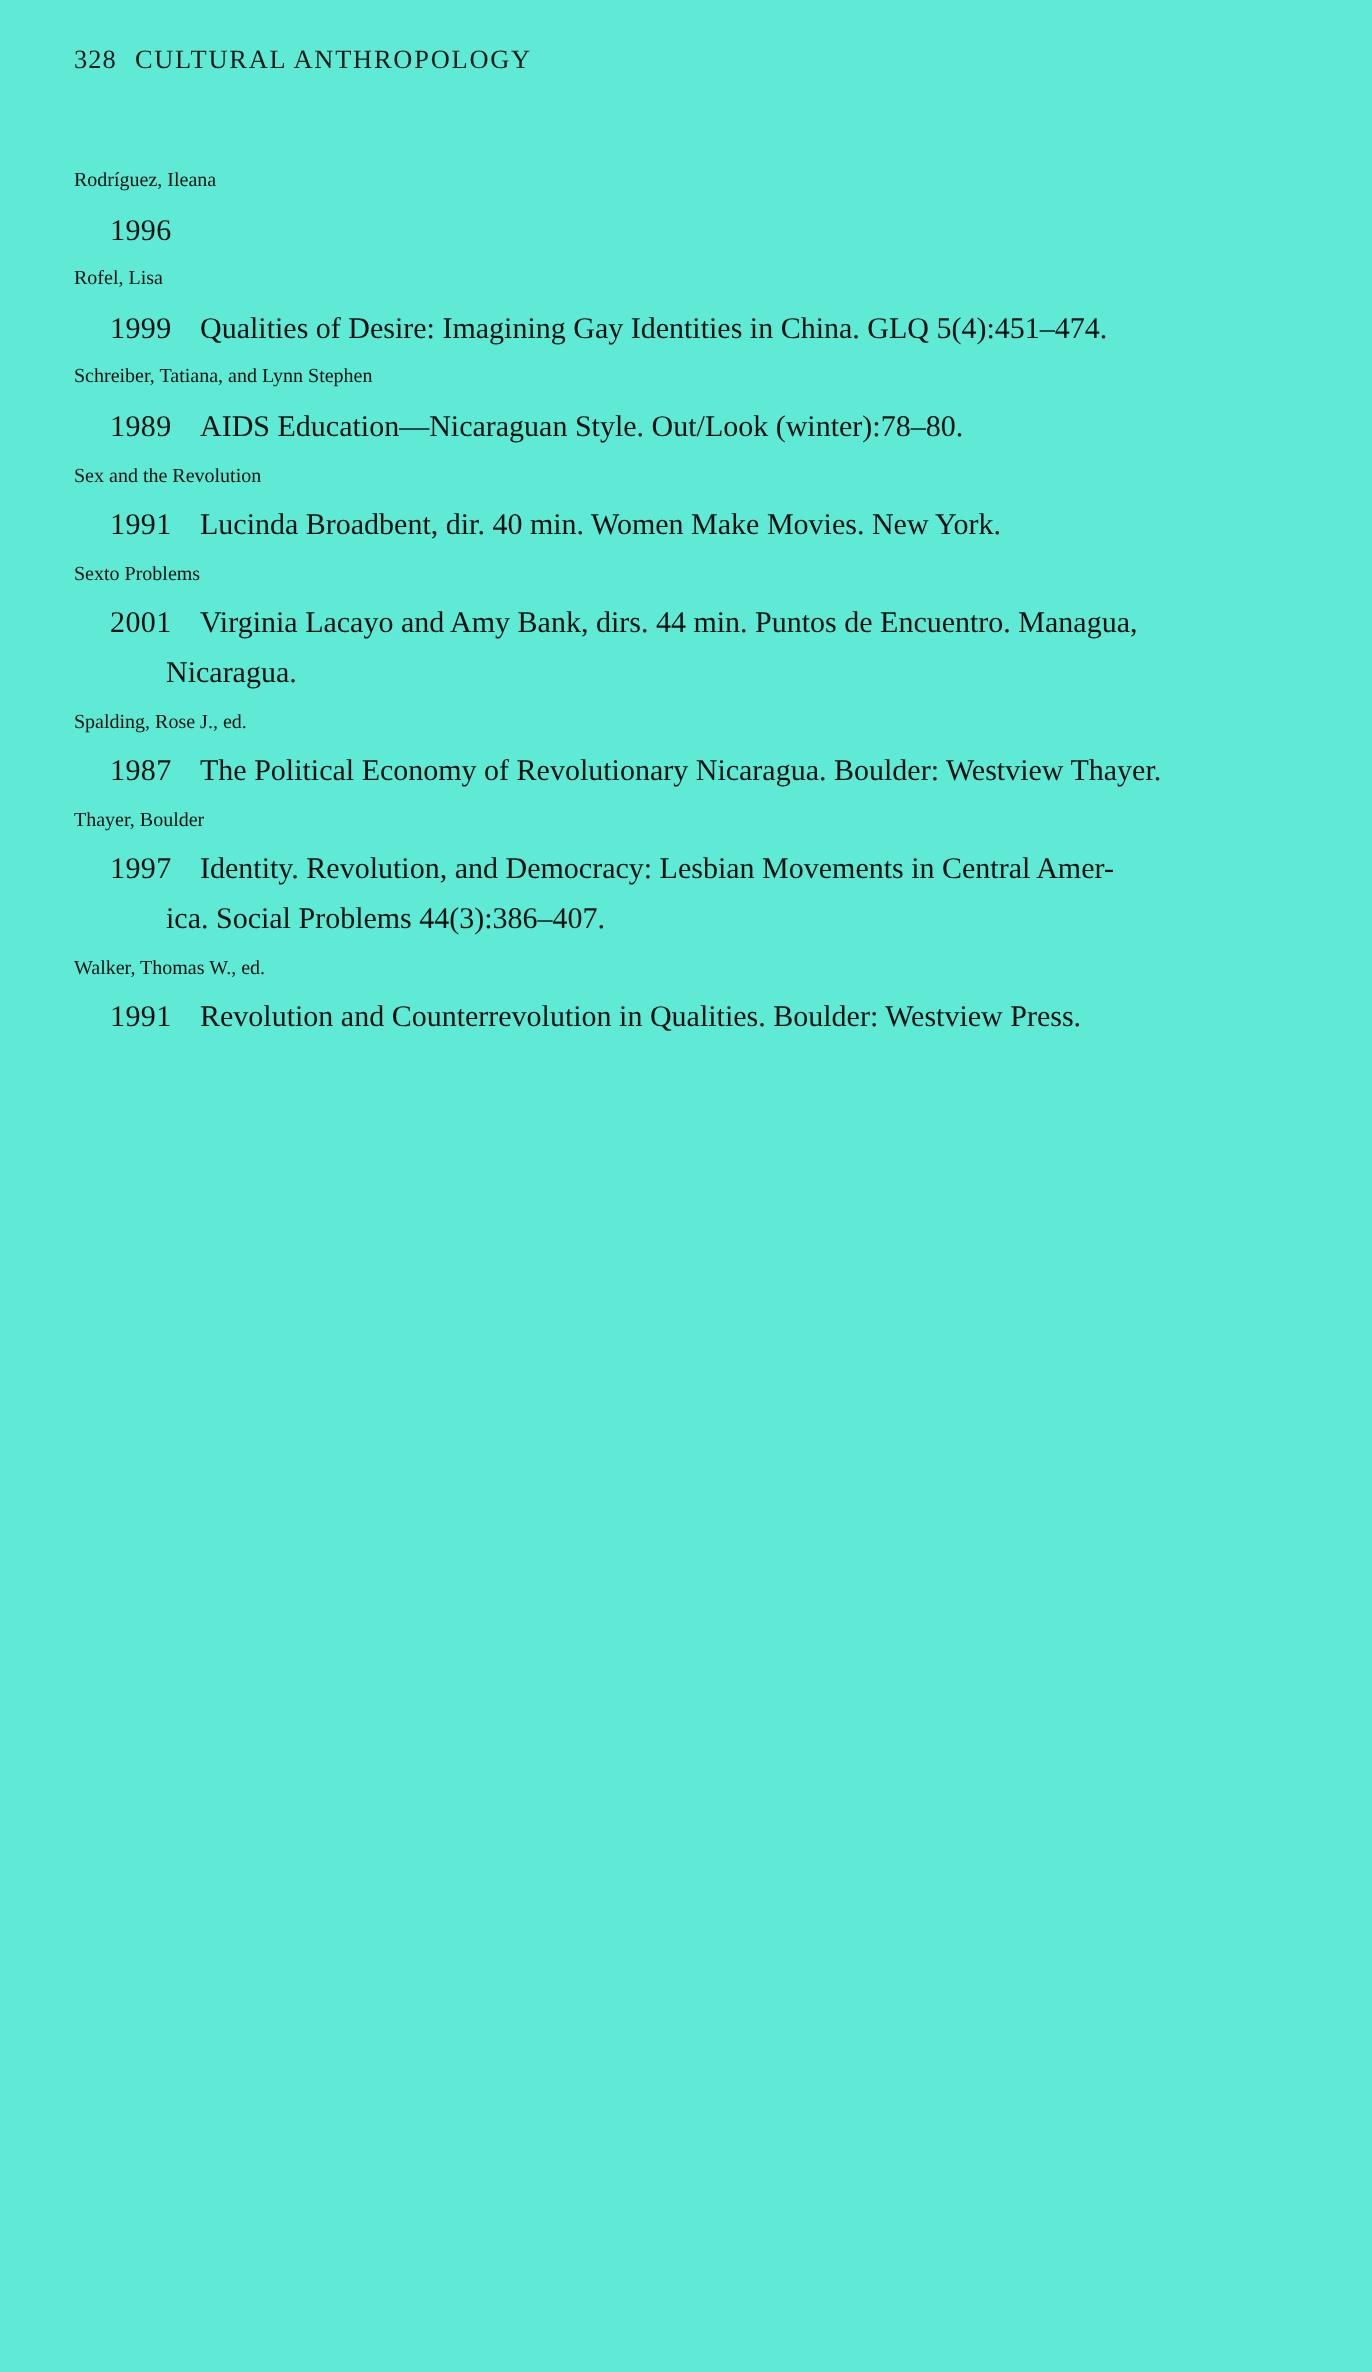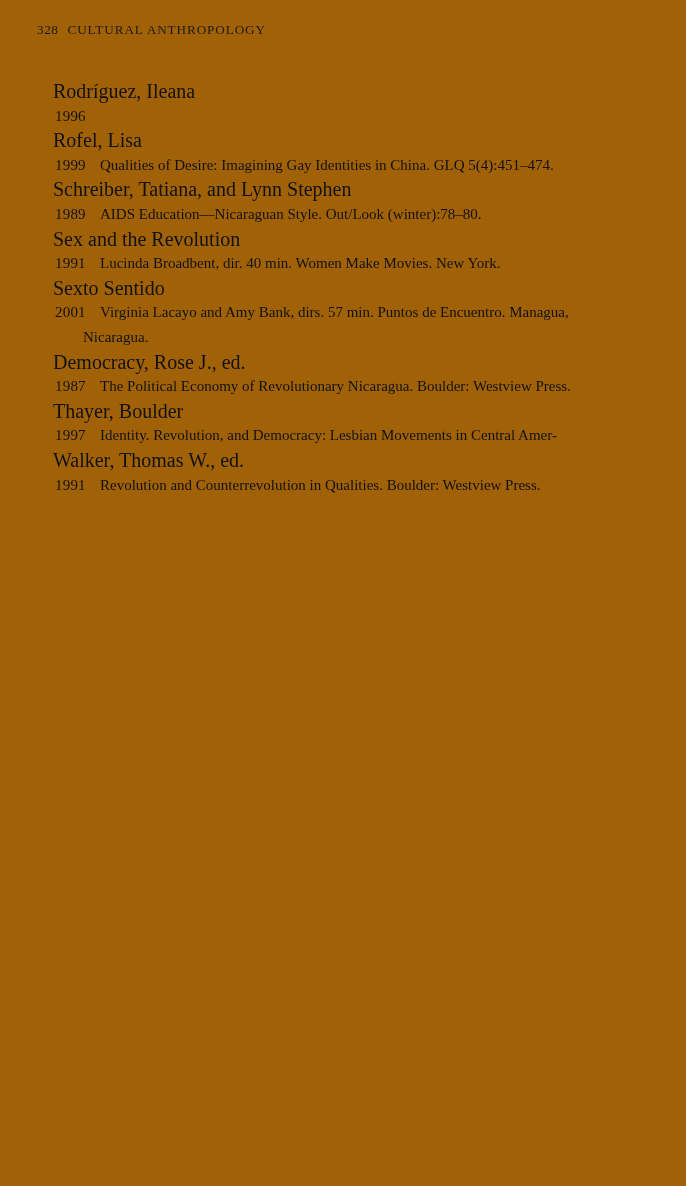--- a/index.html
+++ b/index.html
@@ -14,21 +14,21 @@
     position: relative;
     overflow: hidden;
     font-family: "Liberation Serif", "DejaVu Serif", serif;
     color: #111111;
     -webkit-font-smoothing: antialiased;
   }
 
   .page {
     position: absolute;
     inset: 0;
-    background: #a16207;
+    background: #5eead4;
   }
 
   
   .running-head {
     position: absolute;
     left: 37px;
     top: 22px;
     font-size: 13.2px;
     letter-spacing: 0.55px;
     white-space: nowrap;
@@ -48,25 +48,24 @@
     top: 79px;
     width: 622px;
   }
 
   .ref-entry {
     margin: 0;
   }
 
   
   .ref-author {
-    font-size: 20px;
+    font-size: 10px;
     line-height: 24.6px;
     white-space: nowrap;
     color: #111111;
-    margin-left: 16px;
   }
 
   
   .ref-citation {
     display: flex;
     align-items: baseline;
     font-size: 15px;
     line-height: 24.6px;
     color: #111111;
   }
@@ -122,38 +121,38 @@
         </div>
       </div>
       <div class="ref-entry">
         <div class="ref-author">Sex and the Revolution</div>
         <div class="ref-citation">
           <span class="ref-year">1991</span>
           <span class="ref-body"><span>Lucinda Broadbent, dir. 40 min. Women Make Movies. New York.</span></span>
         </div>
       </div>
       <div class="ref-entry">
-        <div class="ref-author">Sexto Sentido</div>
+        <div class="ref-author">Sexto Problems</div>
         <div class="ref-citation">
           <span class="ref-year">2001</span>
-          <span class="ref-body"><span>Virginia Lacayo and Amy Bank, dirs. 57 min. Puntos de Encuentro. Managua,</span><span class="cont"><span class="cont-inner">Nicaragua.</span></span></span>
+          <span class="ref-body"><span>Virginia Lacayo and Amy Bank, dirs. 44 min. Puntos de Encuentro. Managua,</span><span class="cont"><span class="cont-inner">Nicaragua.</span></span></span>
         </div>
       </div>
       <div class="ref-entry">
-        <div class="ref-author">Democracy, Rose J., ed.</div>
+        <div class="ref-author">Spalding, Rose J., ed.</div>
         <div class="ref-citation">
           <span class="ref-year">1987</span>
-          <span class="ref-body"><span>The Political Economy of Revolutionary Nicaragua. Boulder: Westview Press.</span></span>
+          <span class="ref-body"><span>The Political Economy of Revolutionary Nicaragua. Boulder: Westview Thayer.</span></span>
         </div>
       </div>
       <div class="ref-entry">
         <div class="ref-author">Thayer, Boulder</div>
         <div class="ref-citation">
           <span class="ref-year">1997</span>
-          <span class="ref-body"><span>Identity. Revolution, and Democracy: Lesbian Movements in Central Amer-</span></span>
+          <span class="ref-body"><span>Identity. Revolution, and Democracy: Lesbian Movements in Central Amer-</span><span class="cont"><span class="cont-inner">ica. Social Problems 44(3):386–407.</span></span></span>
         </div>
       </div>
       <div class="ref-entry">
         <div class="ref-author">Walker, Thomas W., ed.</div>
         <div class="ref-citation">
           <span class="ref-year">1991</span>
           <span class="ref-body"><span>Revolution and Counterrevolution in Qualities. Boulder: Westview Press.</span></span>
         </div>
       </div>
     </div>

